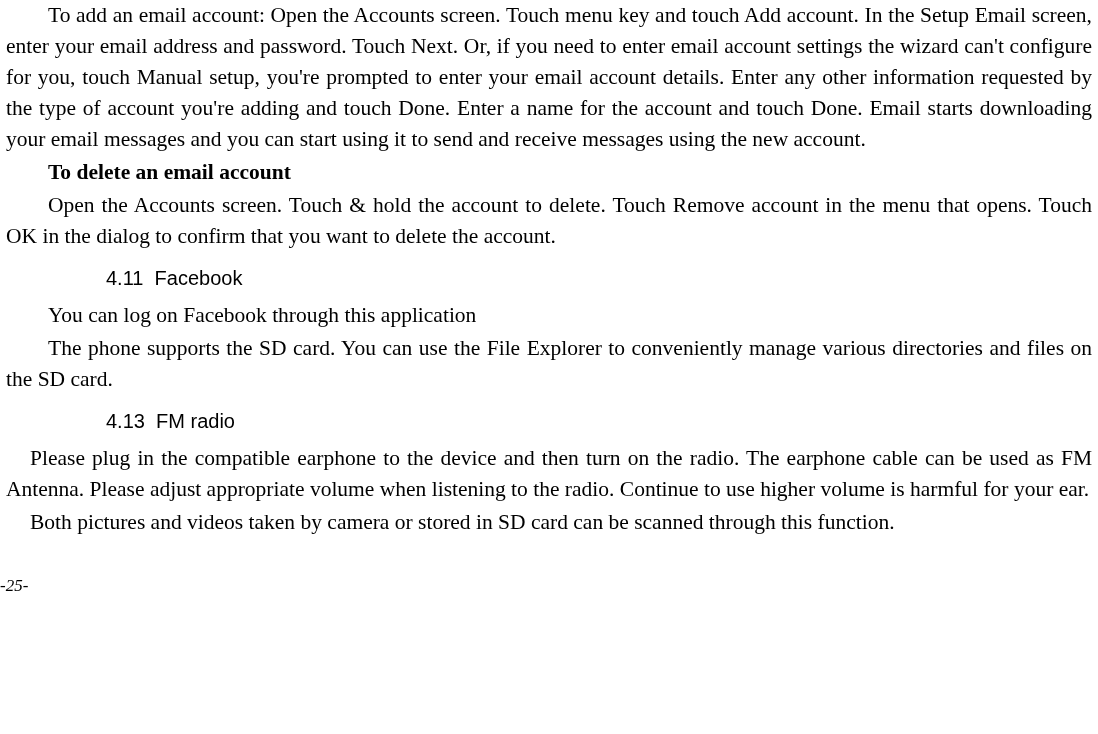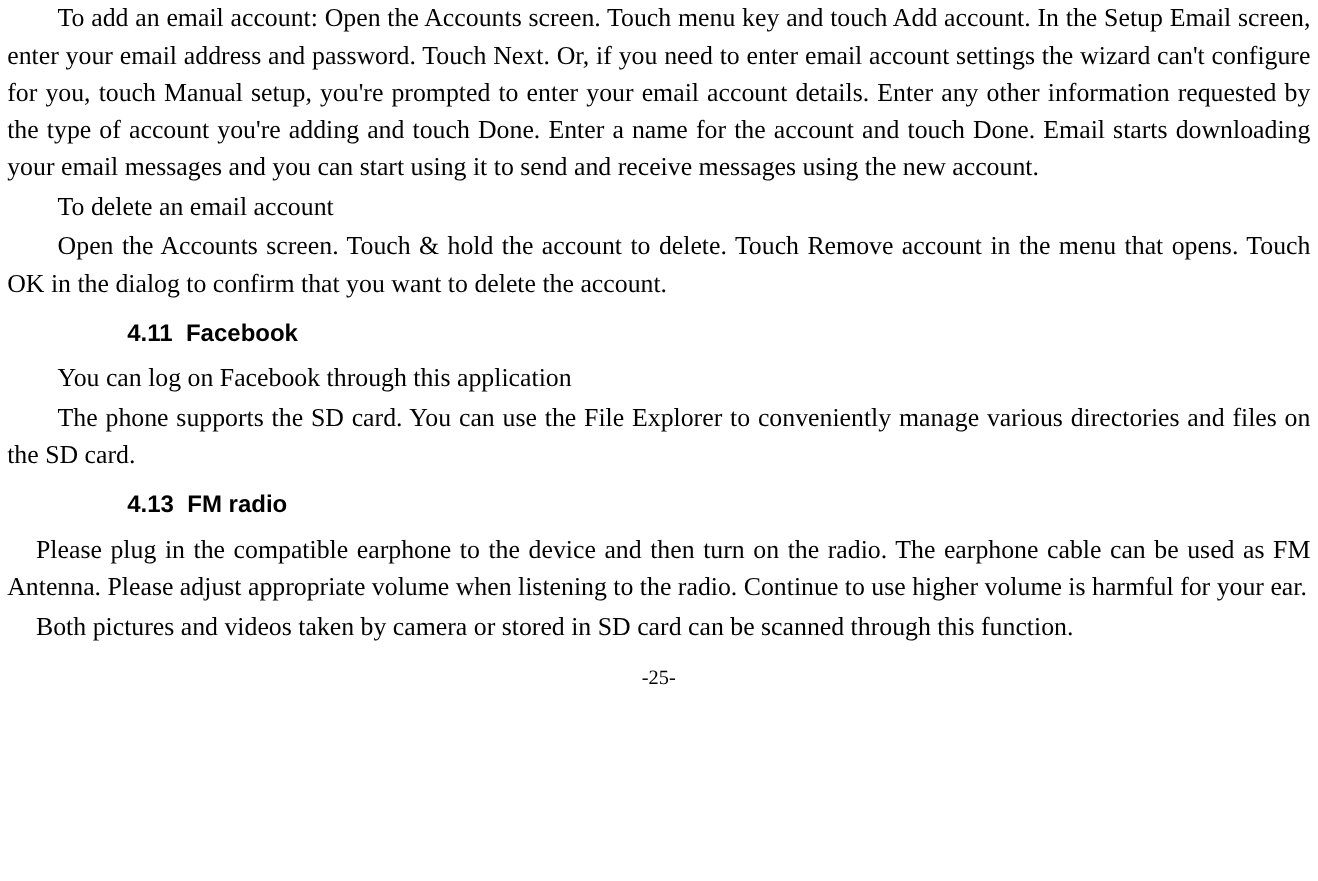--- a/index.html
+++ b/index.html
@@ -22,38 +22,38 @@
     color: #000;
     text-align: justify;
     text-justify: inter-word;
     margin: 0;
   }
   .para.first-indent {
     text-indent: 42px;
   }
   .heading {
     font-family: Arial, Helvetica, sans-serif;
-    font-weight: bold;
+    font-weight: normal;
     font-size: 20px;
     line-height: 32px;
     margin: 10px 0 6px 0;
     padding-left: 100px;
     color: #000;
   }
   .bold-run {
-    font-weight: normal;
+    font-weight: bold;
   }
   .pagenum {
     position: absolute;
-    bottom: 23px;
+    bottom: 2px;
     left: 0;
     width: 100%;
-    text-align: center;
     font-size: 17px;
     font-family: "Times New Roman", Times, serif;
+    font-style: italic;
   }
   .para.slight-indent {
     text-indent: 24px;
     font-family: Liberation Serif, serif;
   }
   .block {
     margin-bottom: 2px;
   }
 </style>
 </head>

